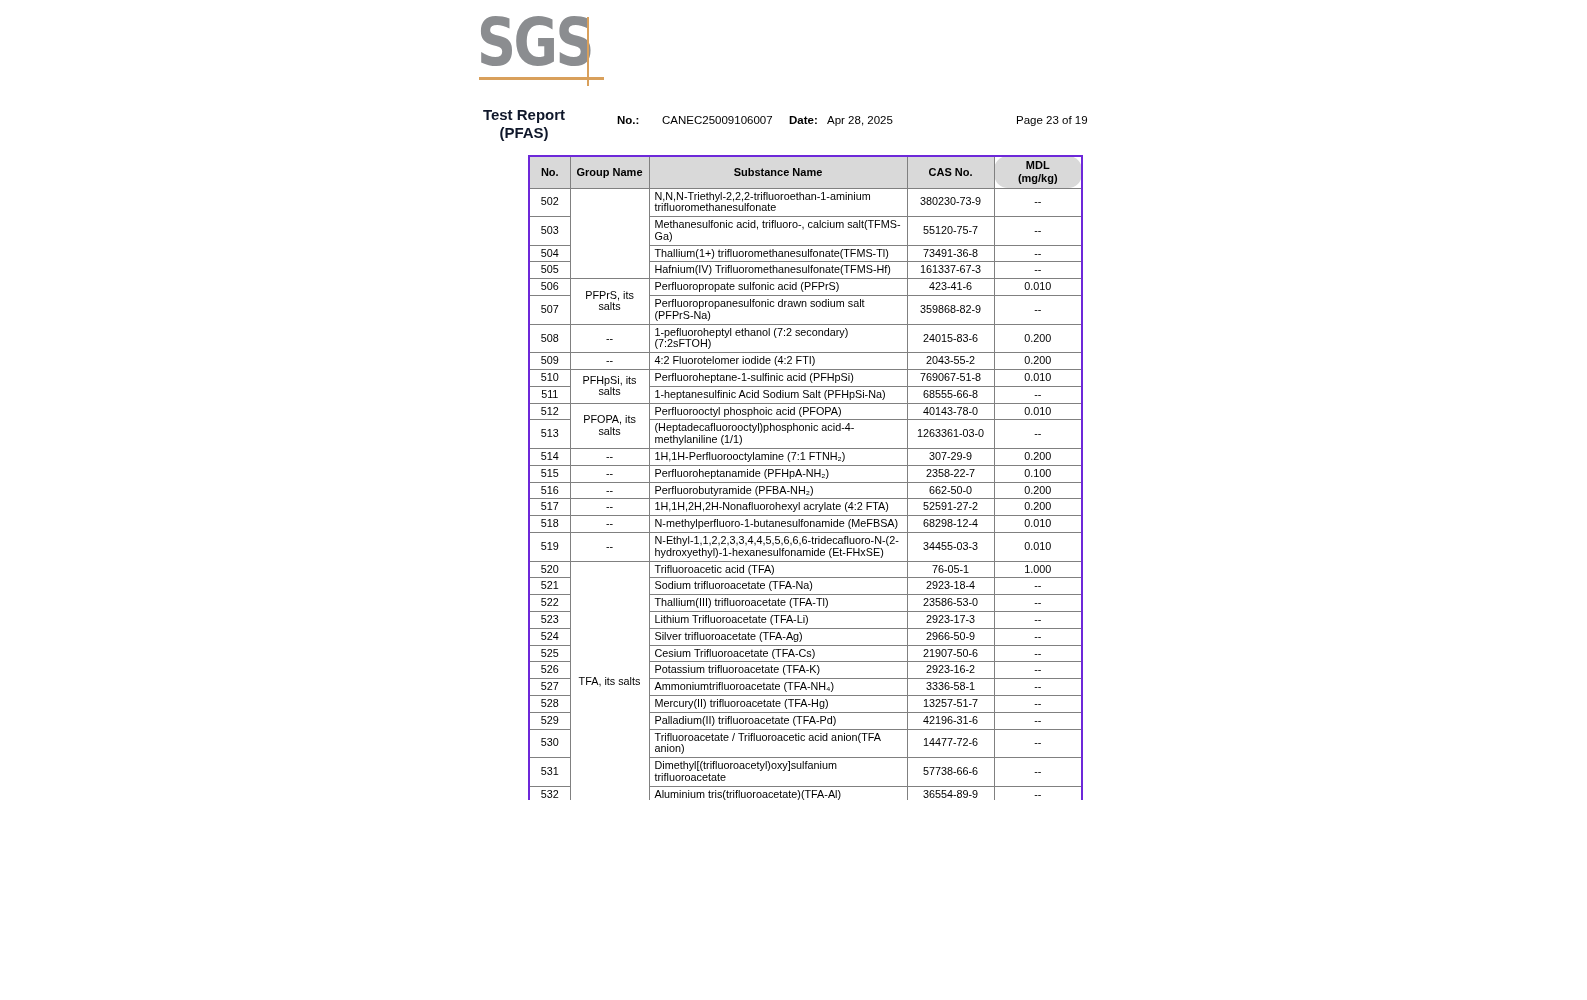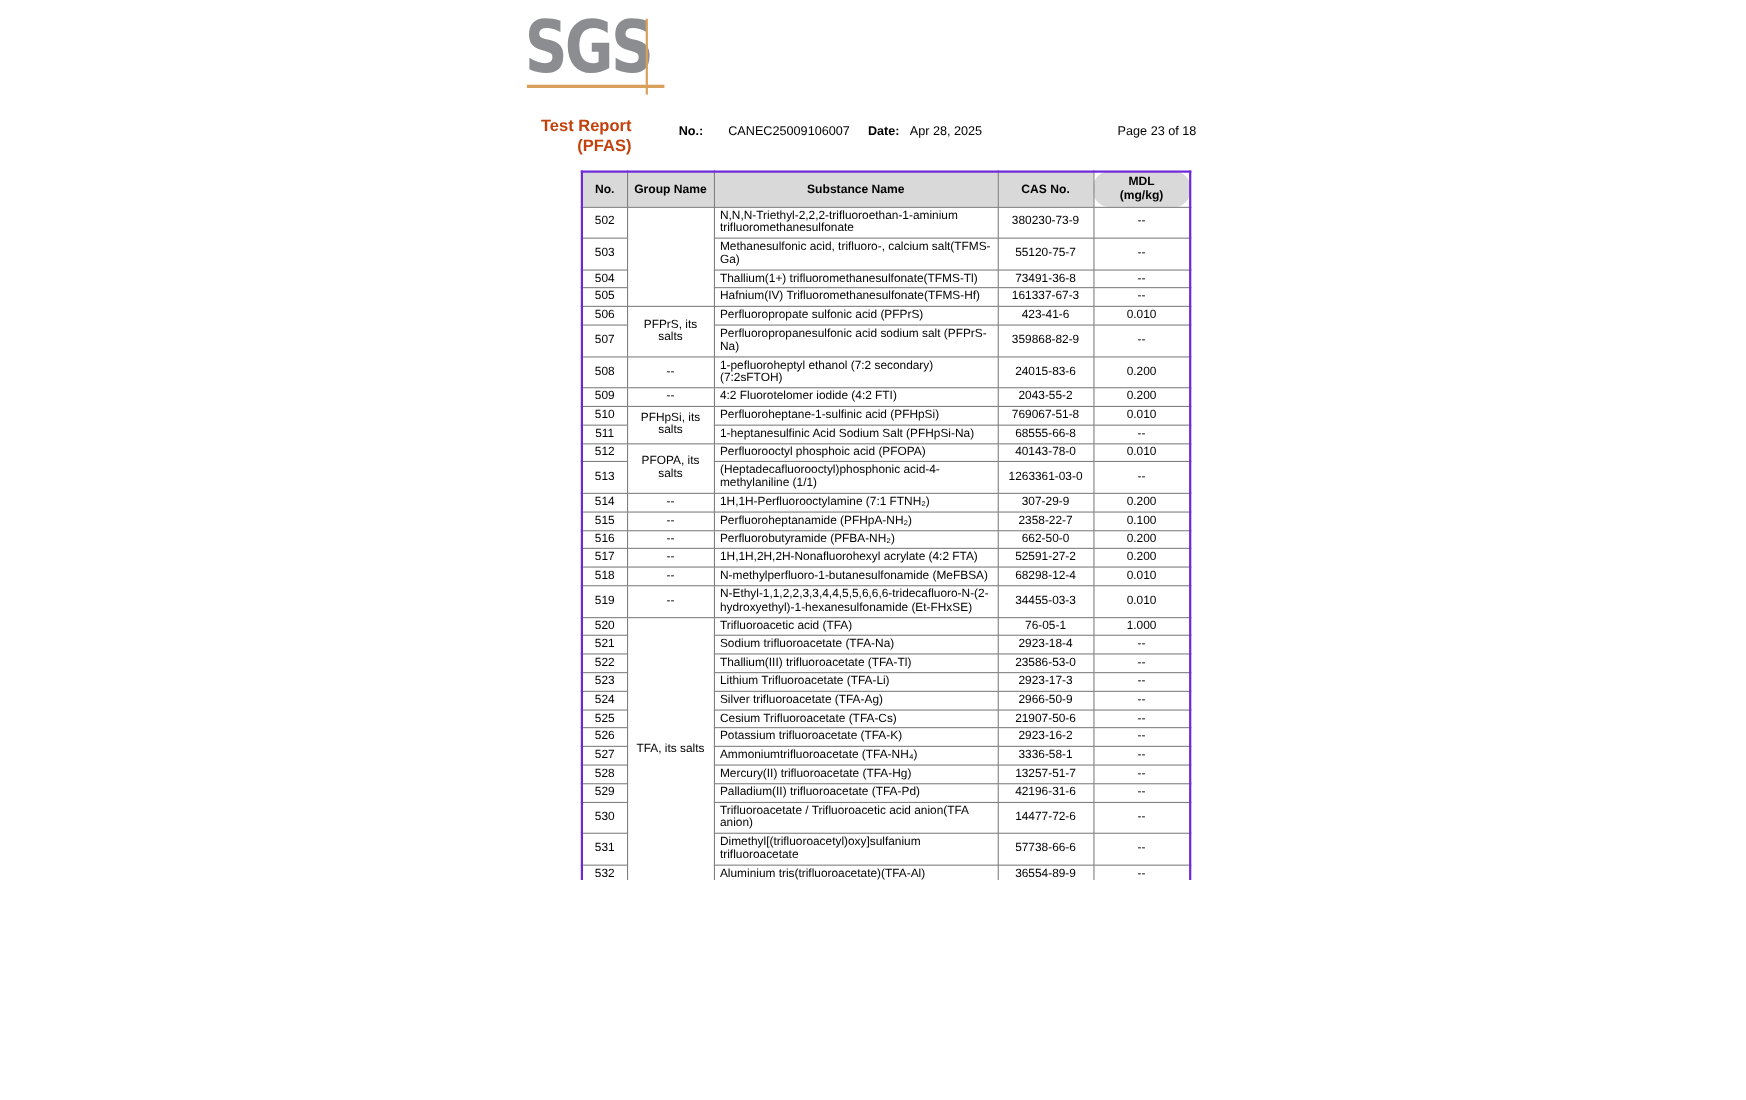--- a/index.html
+++ b/index.html
@@ -10,22 +10,22 @@
   }
   
   .logo-text{
     position:absolute; left:477px; top:10px;
     font-family:"DejaVu Sans", sans-serif; font-weight:bold;
     font-size:66px; letter-spacing:-3px; color:#8b8d90;
     transform:scaleX(.82); transform-origin:left top; line-height:1;
   }
   .logo-underline{ position:absolute; left:479px; top:77px; width:125px; height:3px; background:#d9a05b; }
   .logo-vline{ position:absolute; left:587px; top:17px; width:2px; height:69px; background:#d9a05b; }
-  .report-title{ position:absolute; left:474px; top:106px; width:100px; text-align:right;
-    font-weight:bold; font-size:15px; line-height:18px; color:#c2410c; }
+  .report-title{ position:absolute; left:474px; top:106px; width:100px; text-align:center;
+    font-weight:bold; font-size:15px; line-height:18px; color:#0f172a; }
   .meta{ position:absolute; top:114px; font-size:11.5px; color:#000; }
   .meta b{ font-weight:bold; }
   .m-no-label{ left:617px; } .m-no-value{ left:662px; }
   .m-date-label{ left:789px; } .m-date-value{ left:827px; }
   .m-page{ left:1016px; }
   
   table.subst{
     position:absolute; left:528px; top:155px; width:553px;
     border-collapse:collapse; table-layout:fixed;
     font-size:10.8px; line-height:11.8px; color:#000;
@@ -82,21 +82,21 @@
   <div class="logo-vline"></div>
 
   <div class="report-title">
     <div>Test Report</div>
     <div>(PFAS)</div>
   </div>
   <span class="meta m-no-label"><b>No.:</b></span>
   <span class="meta m-no-value">CANEC25009106007</span>
   <span class="meta m-date-label"><b>Date:</b></span>
   <span class="meta m-date-value">Apr 28, 2025</span>
-  <span class="meta m-page">Page 23 of 18</span>
+  <span class="meta m-page">Page 23 of 19</span>
 
   <table class="subst">
     <colgroup>
       <col style="width:41px">
         <col style="width:79px">
         <col style="width:258px">
         <col style="width:87px">
         <col style="width:88px">
     </colgroup>
     <thead>
@@ -137,21 +137,21 @@
         </tr>
         <tr>
           <td class="c-no">506</td>
           <td class="c-group" rowspan="2">PFPrS, its salts</td>
           <td class="c-substance">Perfluoropropate sulfonic acid (PFPrS)</td>
           <td class="c-cas">423-41-6</td>
           <td class="c-mdl">0.010</td>
         </tr>
         <tr>
           <td class="c-no">507</td>
-          <td class="c-substance">Perfluoropropanesulfonic acid sodium salt (PFPrS-Na)</td>
+          <td class="c-substance">Perfluoropropanesulfonic drawn sodium salt (PFPrS-Na)</td>
           <td class="c-cas">359868-82-9</td>
           <td class="c-mdl">--</td>
         </tr>
         <tr>
           <td class="c-no">508</td>
           <td class="c-group">--</td>
           <td class="c-substance">1-pefluoroheptyl ethanol (7:2 secondary) (7:2sFTOH)</td>
           <td class="c-cas">24015-83-6</td>
           <td class="c-mdl">0.200</td>
         </tr>

